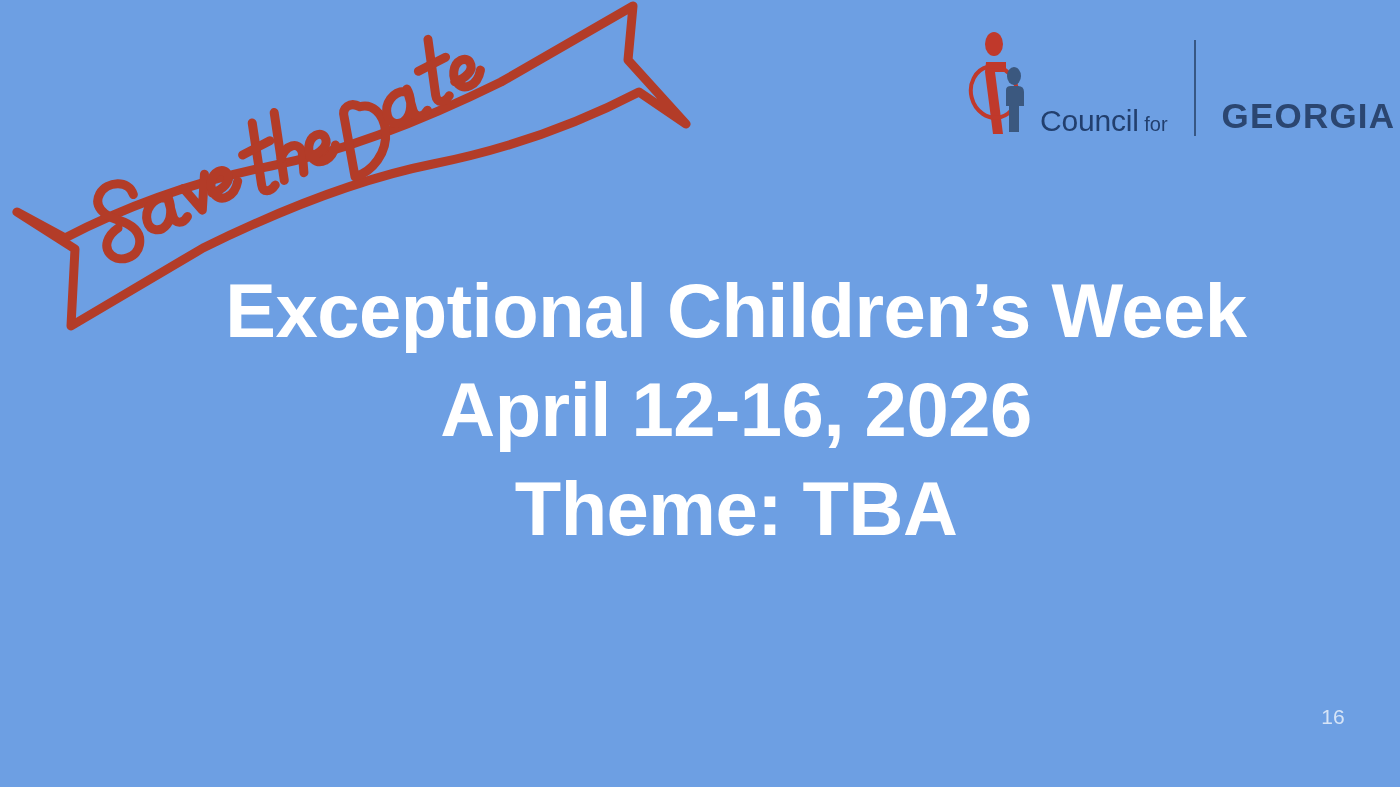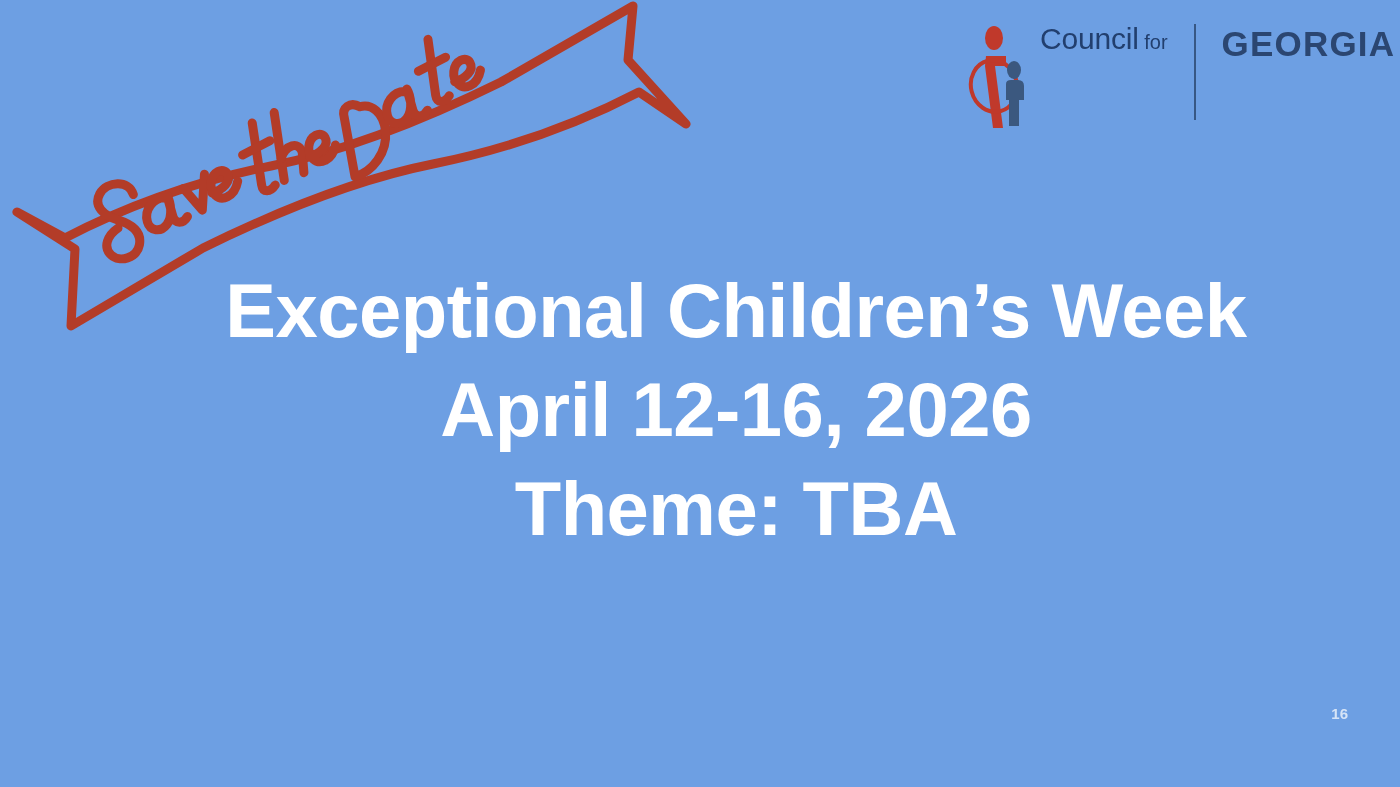--- a/index.html
+++ b/index.html
@@ -33,21 +33,21 @@
   #ribbon svg { display: block; width: 700px; height: 350px; }
 
   
   #logo-lockup {
     position: absolute;
     left: 968px;
     top: 24px;
     width: 412px;
     height: 112px;
     display: flex;
-    align-items: flex-start;
+    align-items: flex-end;
   }
   #logo-mark { width: 62px; height: 106px; flex: 0 0 auto; }
   #logo-mark svg { display: block; width: 62px; height: 106px; }
 
   #cec-wordmark {
     margin-left: 10px;
     color: #223f6e;
     font-size: 30px;
     line-height: 0.99;
     font-weight: 400;
@@ -95,25 +95,25 @@
     line-height: 1.30;
     white-space: nowrap;
   }
 
   
   #page-number {
     position: absolute;
     left: 1318px;
     top: 705px;
     width: 30px;
-    text-align: right;
+    text-align: center;
     color: #ffffff;
     opacity: 0.72;
-    font-size: 15px;
-    font-weight: 700;
+    font-size: 21px;
+    font-weight: 400;
   }
 </style>
 </head>
 <body>
 
 <div id="slide">
 
   <div id="ribbon">
     <svg viewBox="0 0 700 350" xmlns="http://www.w3.org/2000/svg">
 

